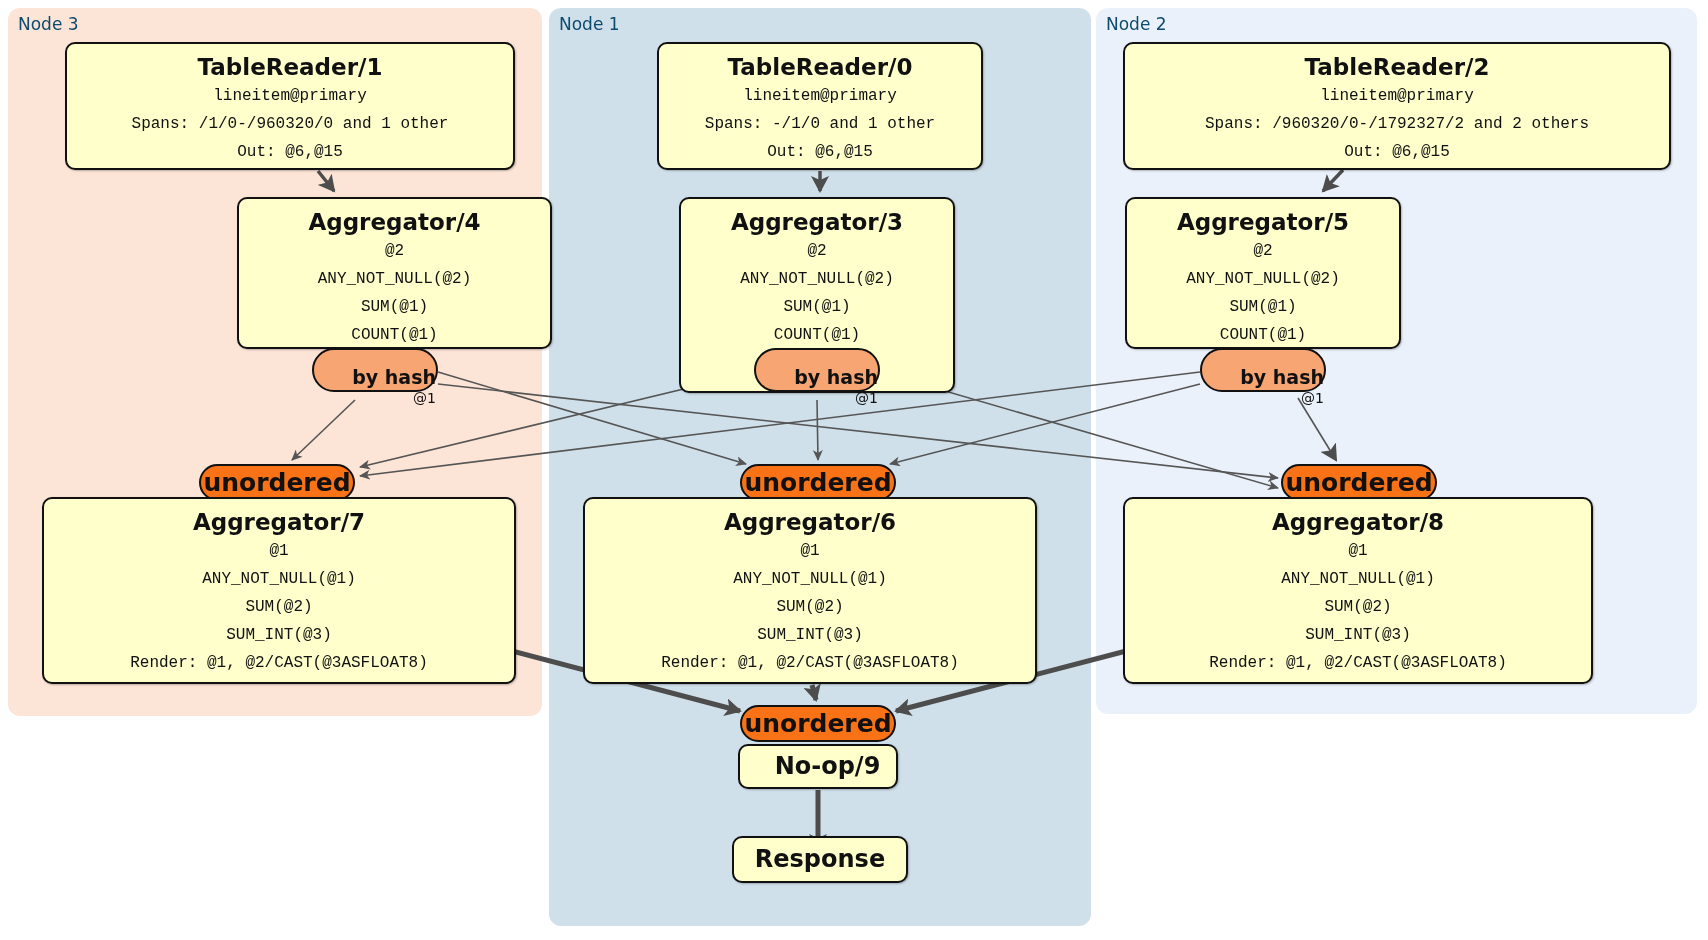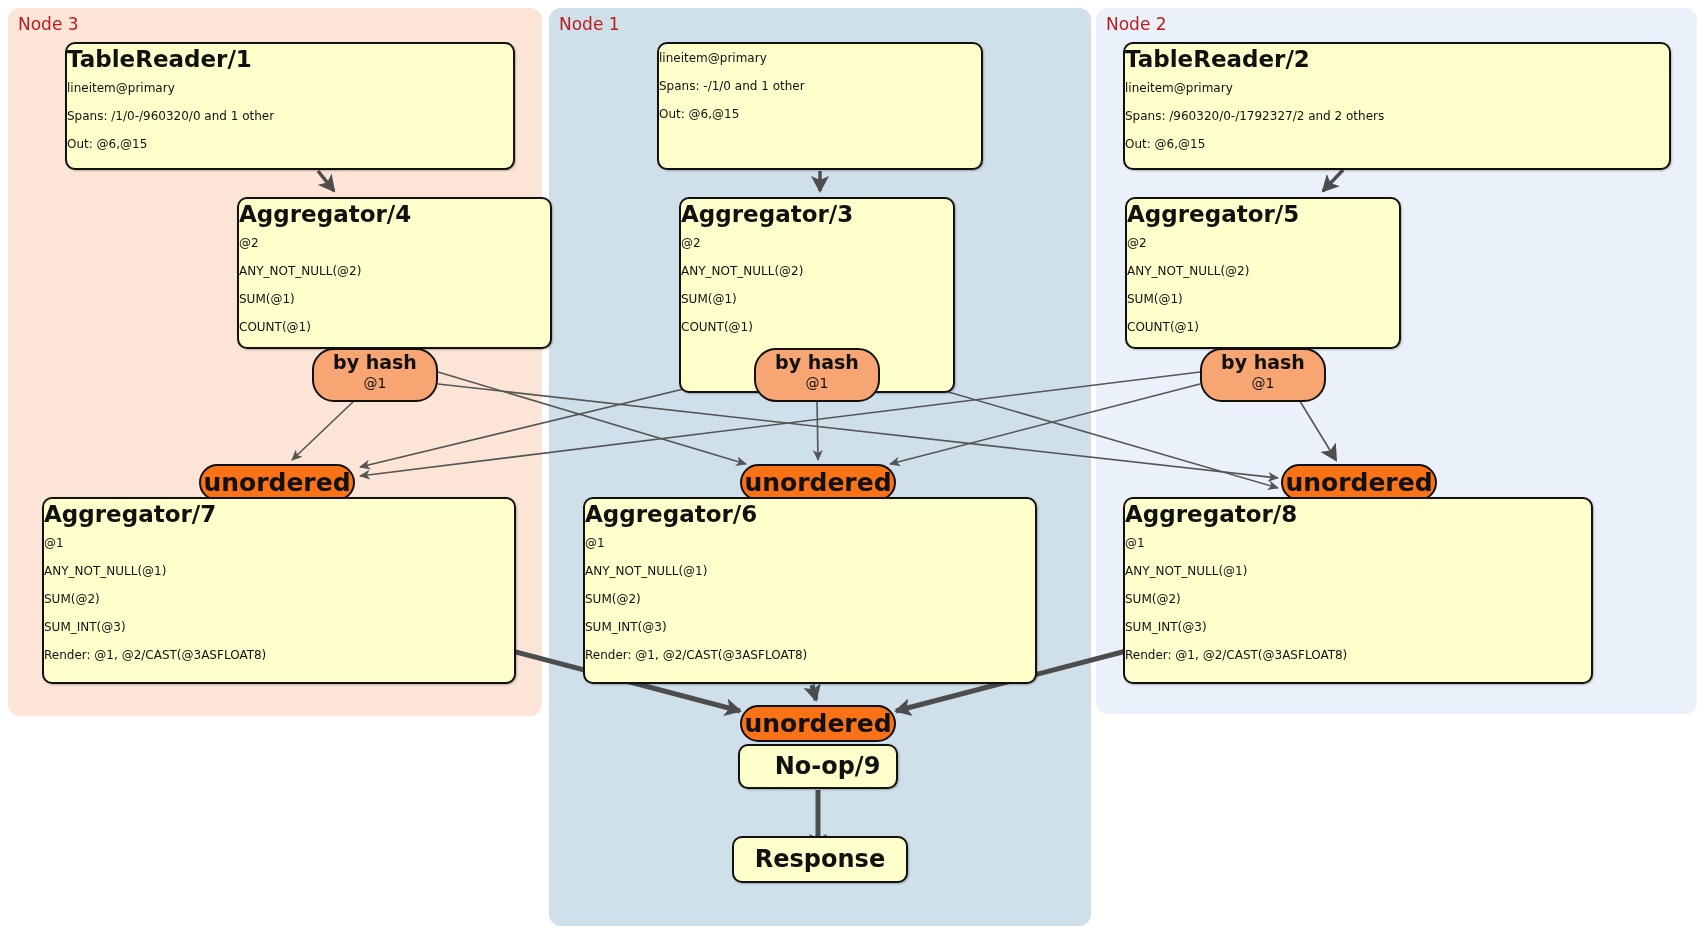--- a/index.html
+++ b/index.html
@@ -2,34 +2,34 @@
 <html><head>
 <meta charset="utf-8">
 <style>
   html,body{margin:0;padding:0;background:#ffffff;}
   #canvas{
     position:relative;width:1708px;height:940px;
     font-family:"DejaVu Sans","Liberation Sans",sans-serif;
     color:#111;overflow:hidden;background:#ffffff;
   }
   .panel{position:absolute;border-radius:12px;}
-  .panel-label{position:absolute;left:10px;top:6px;font-size:17px;color:#b91c1c;}
+  .panel-label{position:absolute;left:10px;top:6px;font-size:17px;color:#0c4a6e;}
   .box{
     position:absolute;background:#ffffcc;border:2px solid #111;border-radius:10px;
-    padding-top:0;box-sizing:border-box;
+    text-align:center;padding-top:8px;box-sizing:border-box;
     box-shadow:1px 1px 2px rgba(0,0,0,0.25);
   }
   .box .title{font-weight:bold;font-size:23px;line-height:30px;}
-  .box .line{font-size:12px;line-height:28px;white-space:nowrap;}
+  .box .line{font-size:16px;line-height:28px;white-space:nowrap;font-family:Liberation Mono, monospace;}
   .pill{
     position:absolute;border:2px solid #111;text-align:center;box-sizing:border-box;
     font-weight:bold;
   }
   .router{
-    background:#f7a572;border-radius:22px;width:126px;height:54px;padding-top:0;
+    background:#f7a572;border-radius:22px;width:126px;height:44px;padding-top:15px;text-align:right;
   }
   .router .r1{font-size:19px;line-height:24px;font-weight:bold;}
   .router .r2{font-size:14px;line-height:18px;font-weight:normal;}
   .sync{
     background:#f97316;border-radius:19px;width:156px;height:37px;
     font-size:25px;line-height:33px;
   }
   .noop{
     position:absolute;background:#ffffcc;border:2px solid #111;border-radius:10px;
     text-align:center;font-weight:bold;font-size:24px;box-sizing:border-box;
@@ -109,20 +109,21 @@
   <div class="box" style="left:42px;top:497px;width:474px;height:187px;">
     <div class="title">Aggregator/7</div>
     <div class="line">@1</div>
     <div class="line">ANY_NOT_NULL(@1)</div>
     <div class="line">SUM(@2)</div>
     <div class="line">SUM_INT(@3)</div>
     <div class="line">Render: @1, @2/CAST(@3ASFLOAT8)</div>
   </div>
 
   <div class="box" style="left:657px;top:42px;width:326px;height:128px;">
+    <div class="title">TableReader/0</div>
     <div class="line">lineitem@primary</div>
     <div class="line">Spans: -/1/0 and 1 other</div>
     <div class="line">Out: @6,@15</div>
   </div>
   <div class="box" style="left:679px;top:197px;width:276px;height:196px;">
     <div class="title">Aggregator/3</div>
     <div class="line">@2</div>
     <div class="line">ANY_NOT_NULL(@2)</div>
     <div class="line">SUM(@1)</div>
     <div class="line">COUNT(@1)</div>

